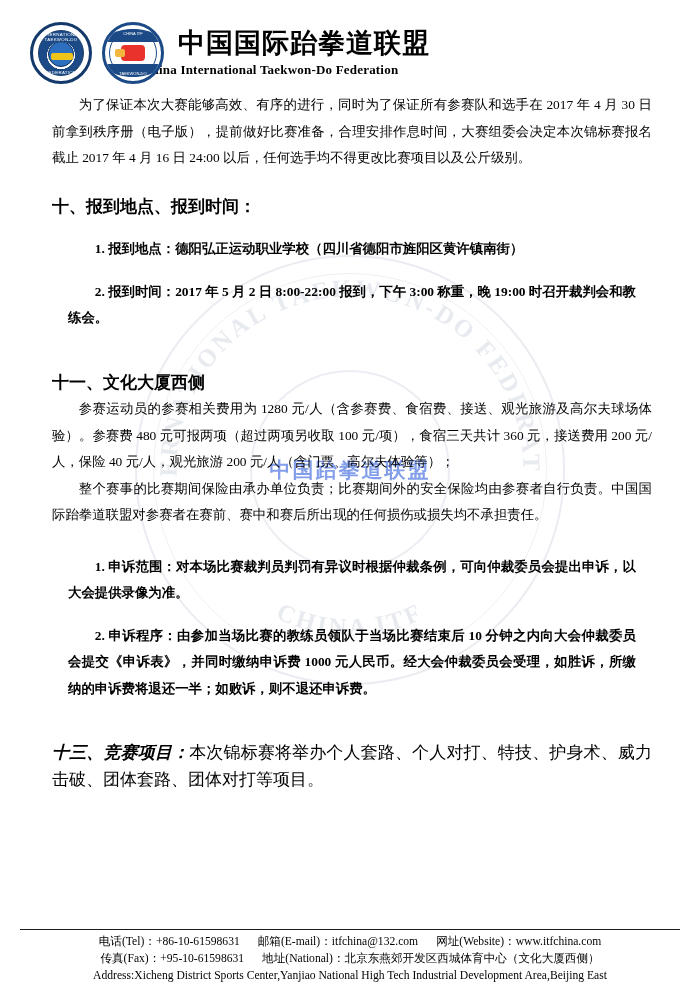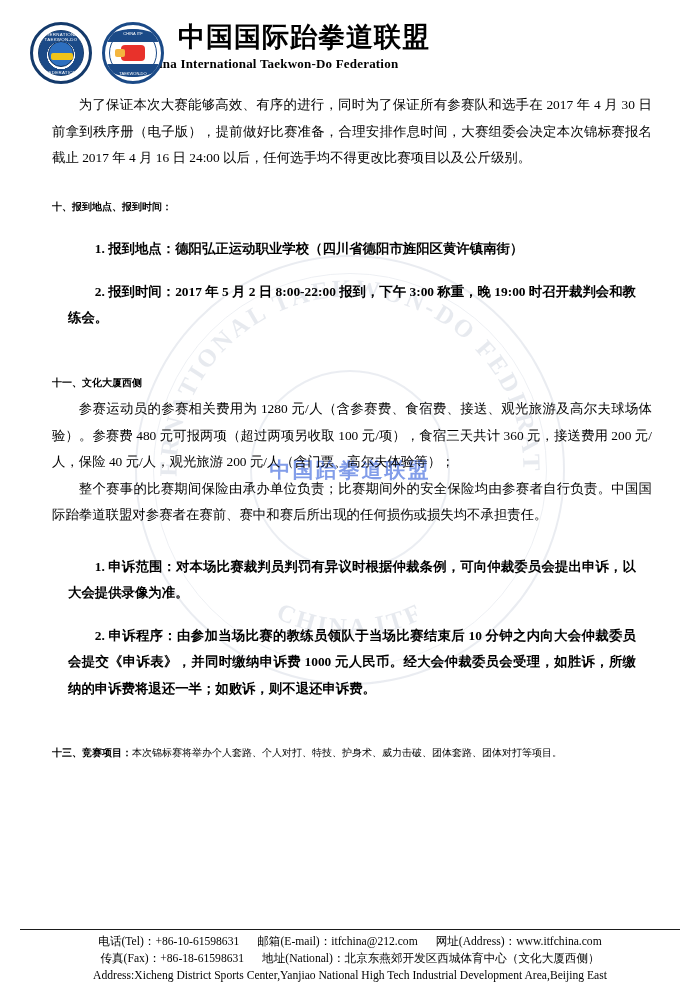--- a/index.html
+++ b/index.html
@@ -67,21 +67,21 @@
     font-weight: bold;
     letter-spacing: 3px;
   }
 
   
   .header {
     position: relative;
     z-index: 3;
     padding: 22px 30px 0 30px;
     display: flex;
-    align-items: flex-start;
+    align-items: center;
     gap: 10px;
   }
   .logo {
     width: 62px;
     height: 62px;
     border-radius: 50%;
     position: relative;
     flex: 0 0 auto;
   }
   .logo-a {
@@ -201,23 +201,23 @@
     padding: 8px 48px 0 52px;
     font-size: 13.4px;
     line-height: 26.5px;
     text-align: justify;
     text-justify: inter-ideograph;
   }
   .p { margin: 0; text-indent: 2em; }
   .sec-head {
     margin: 13px 0 0 0;
     font-weight: bold;
-    font-size: 10px;
-  }
-  .sec-head .lead { font-weight: bold; }
+    font-size: 17px;
+  }
+  .sec-head .lead { font-weight: bold; font-style: italic; }
   .item {
     margin: 16px;
     text-indent: 2em;
     font-weight: bold;
   }
   .spacer-sm { height: 9px; }
 
   
   .footer {
     position: absolute;
@@ -301,19 +301,19 @@
   <p class="item">2. 申诉程序：由参加当场比赛的教练员领队于当场比赛结束后 10 分钟之内向大会仲裁委员会提交《申诉表》，并同时缴纳申诉费 1000 元人民币。经大会仲裁委员会受理，如胜诉，所缴纳的申诉费将退还一半；如败诉，则不退还申诉费。</p>
 
   <div class="spacer-sm"></div>
   <p class="sec-head"><span class="lead">十三、竞赛项目：</span><span style="font-weight:normal">本次锦标赛将举办个人套路、个人对打、特技、护身术、威力击破、团体套路、团体对打等项目。</span></p>
 
 </div>
 
 <div class="footer">
   <div class="footer-rule"></div>
   <div class="footer-line">
-    <span>电话(Tel)：+86-10-61598631</span><span class="gap"></span><span>邮箱(E-mail)：itfchina@212.com</span><span class="gap"></span><span>网址(Address)：www.itfchina.com</span>
+    <span>电话(Tel)：+86-10-61598631</span><span class="gap"></span><span>邮箱(E-mail)：itfchina@132.com</span><span class="gap"></span><span>网址(Website)：www.itfchina.com</span>
   </div>
   <div class="footer-line">
-    <span>传真(Fax)：+86-18-61598631</span><span class="gap"></span><span>地址(National)：北京东燕郊开发区西城体育中心（文化大厦西侧）</span>
+    <span>传真(Fax)：+95-10-61598631</span><span class="gap"></span><span>地址(National)：北京东燕郊开发区西城体育中心（文化大厦西侧）</span>
   </div>
   <div class="footer-line">Address:Xicheng District Sports Center,Yanjiao National High Tech Industrial Development Area,Beijing East</div>
 </div>
 
 </body></html>

